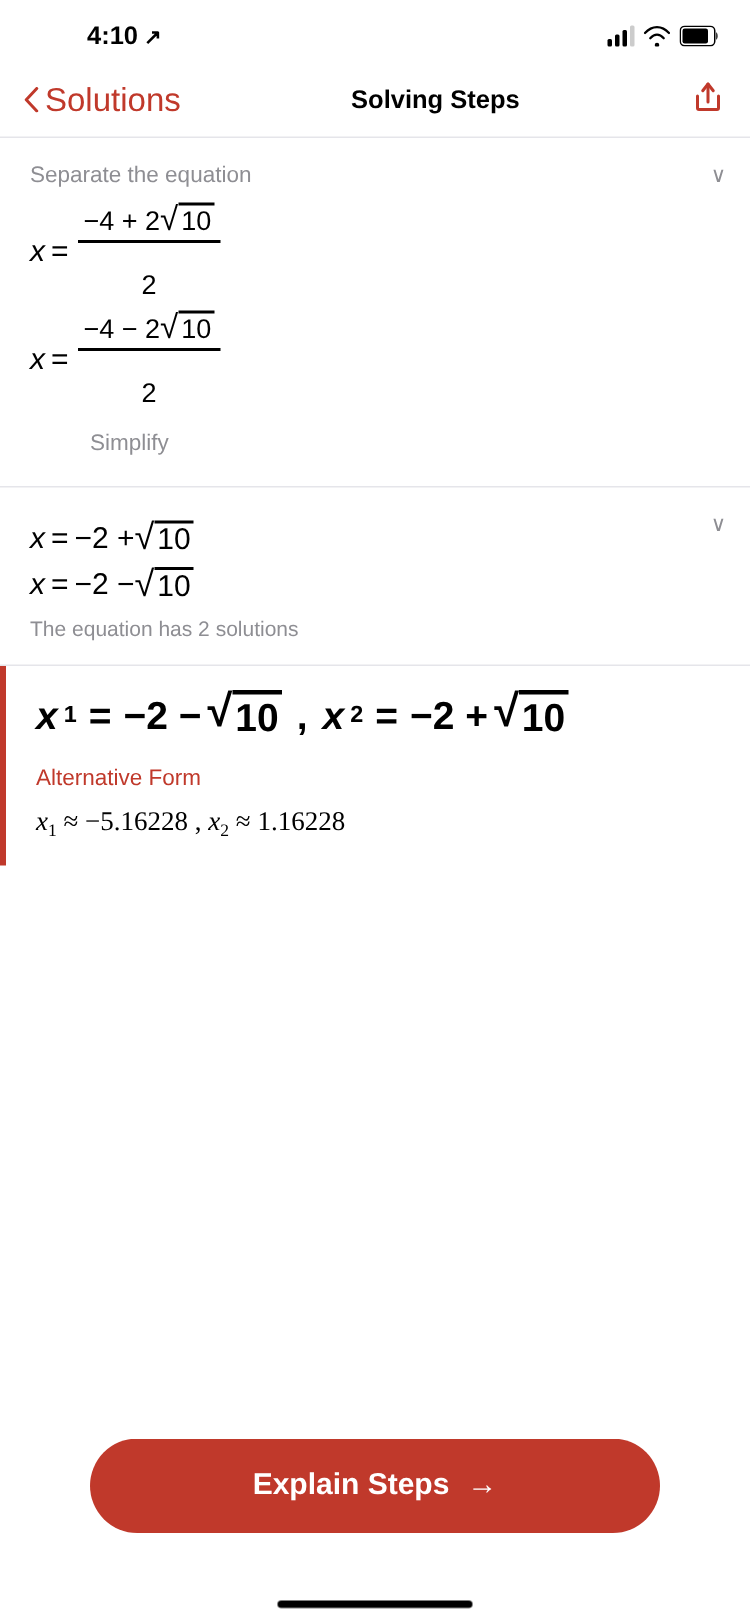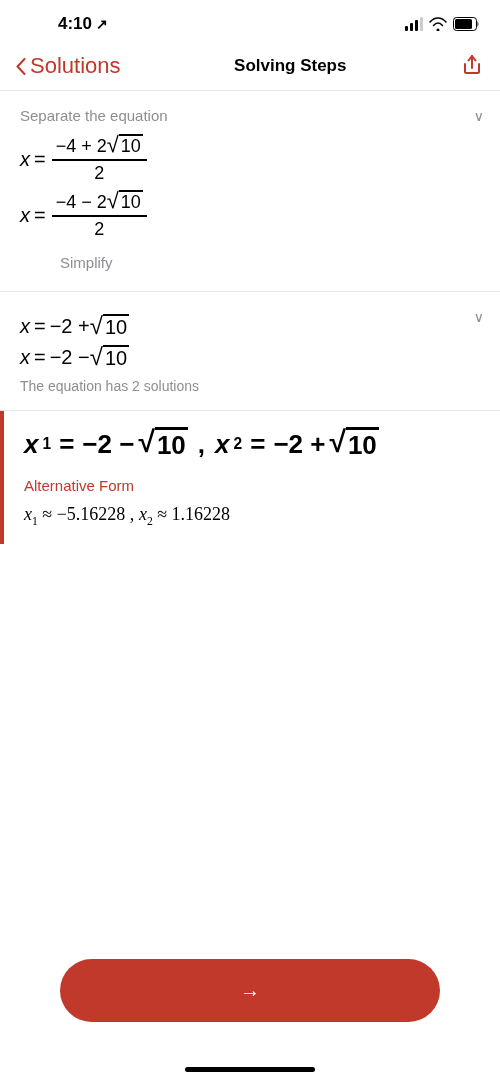--- a/index.html
+++ b/index.html
@@ -110,20 +110,21 @@
       margin: 6px 0;
       display: flex;
       align-items: center;
     }
     .math-fraction {
       display: inline-flex;
       flex-direction: column;
       align-items: center;
       vertical-align: middle;
       margin: 0 2px;
+      gap: 16px;
     }
     .math-fraction .numerator {
       border-bottom: 2px solid #000;
       padding: 0 4px 2px 4px;
       font-size: 18px;
     }
     .math-fraction .denominator {
       padding: 2px 4px 0 4px;
       font-size: 18px;
     }
@@ -360,17 +361,18 @@
       <span> ≈ −5.16228 , </span>
       <span style="font-style:italic;">x</span><sub style="font-size:0.65em;">2</sub>
       <span> ≈ 1.16228</span>
     </div>
   </div>
 
 </div>
 
 <div class="explain-btn-container">
   <button class="explain-btn">
+    <span>Explain Steps</span>
     <span>→</span>
   </button>
 </div>
 
 <div class="home-indicator"></div>
 
 </body></html>

